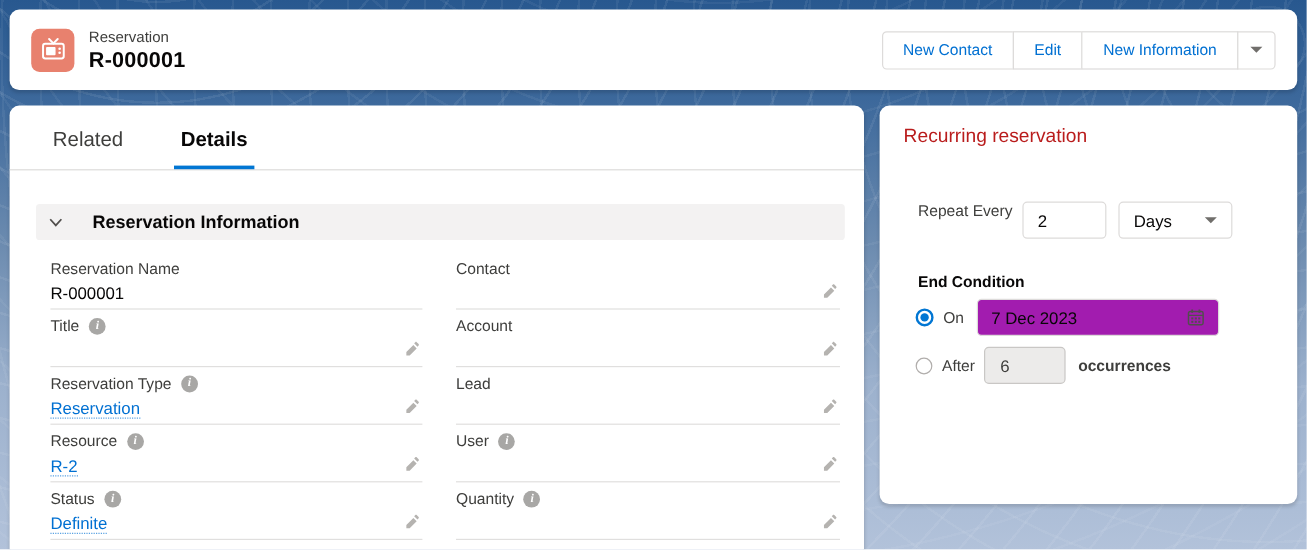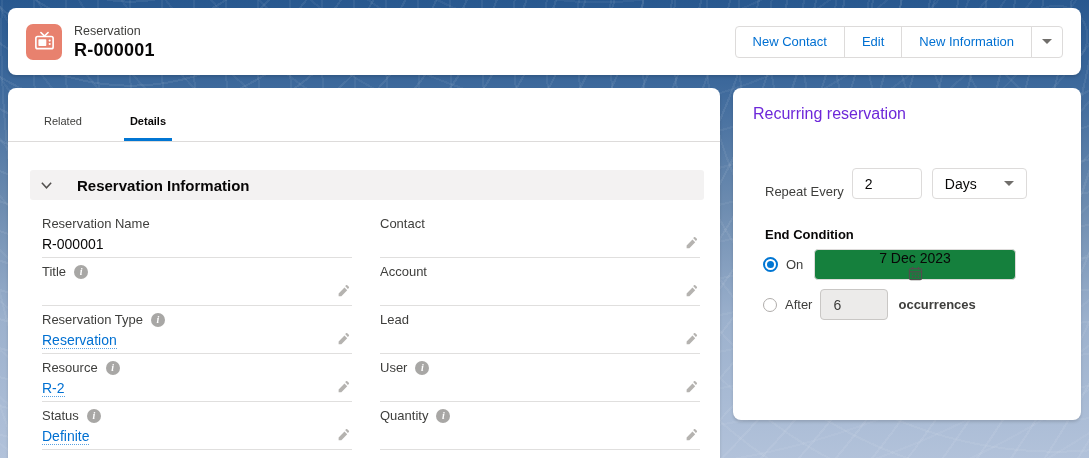--- a/index.html
+++ b/index.html
@@ -37,21 +37,21 @@
     font-family:"Liberation Sans", sans-serif; font-size:13px; height:32px; padding:0 17px;
     cursor:pointer; white-space:nowrap;
   }
   .btn:first-child { border-radius:4px 0 0 4px; margin-left:0; }
   .btn.caret { border-radius:0 4px 4px 0; width:32px; padding:0; display:flex; align-items:center; justify-content:center; }
   .tri { width:0; height:0; border-left:5px solid transparent; border-right:5px solid transparent; border-top:5px solid #706e6b; display:inline-block; }
 
   
   .left-card { position:absolute; left:8px; top:88px; width:712px; height:380px; }
   .tabs { height:54px; display:flex; align-items:flex-end; padding-left:30px; gap:36px; border-bottom:1px solid #dddbda; }
-  .tab { font-size:11px; color:#3e3e3c; padding:0 6px 14px; cursor:pointer; }
+  .tab { font-size:17px; color:#3e3e3c; padding:0 6px 14px; cursor:pointer; }
   .tab.active { font-weight:700; color:#080707; padding-bottom:11px; border-bottom:3px solid #0176d3; }
   .section-bar {
     margin:28px 16px 0 22px; height:30px; background:#f3f2f2; border-radius:3px;
     display:flex; align-items:center; padding-left:10px; gap:24px;
     font-size:15px; color:#080707; cursor:pointer;font-weight:bold;
   }
   .cols { display:flex; margin:10px 20px 0 34px; gap:28px; }
   .col-l { width:310px; } .col-r { width:320px; }
   .field { position:relative; height:48px; padding-top:6px; border-bottom:1px solid #e0dfde; }
   .f-label { font-size:13px; color:#3e3e3c; line-height:15px; display:flex; align-items:center; gap:8px; }
@@ -59,43 +59,43 @@
   .f-link { color:#0070d2; text-decoration:none; border-bottom:1px dotted rgba(0,112,210,.65); cursor:pointer; }
   .info-icon {
     width:14px; height:14px; border-radius:50%; background:#a8a7a5; color:#fff;
     font-family:"Liberation Serif", serif; font-style:italic; font-weight:700; font-size:10px;
     display:inline-flex; align-items:center; justify-content:center; line-height:1;
   }
   .pencil { position:absolute; right:2px; bottom:8px; background:none; border:none; cursor:pointer; padding:0; line-height:0; }
 
   
   .right-card { position:absolute; left:733px; top:88px; width:348px; height:332px; }
-  .panel-title { position:absolute; top:17px; left:20px; font-size:16px; color:#6d28d9; }
-  .repeat-row { position:absolute; top:80px; left:32px; display:flex; align-items:flex-end; }
+  .panel-title { position:absolute; top:17px; left:20px; font-size:16px; color:#b91c1c; }
+  .repeat-row { position:absolute; top:80px; left:32px; display:flex; align-items:flex-start; }
   .repeat-row label { font-size:13px; color:#3e3e3c; margin-right:8px; }
   .text-input {
     width:70px; height:31px; border:1px solid #dddbda; border-radius:4px;
     font-family:"Liberation Sans", sans-serif; font-size:14px; color:#080707; padding:0 12px; background:#fff;
   }
   .select {
     margin-left:10px; width:95px; height:31px; border:1px solid #dddbda; border-radius:4px; background:#fff;
     display:flex; align-items:center; justify-content:space-between; padding:0 12px;
     font-size:14px; color:#080707; cursor:pointer;
   }
   .end-label { position:absolute; top:139px; left:32px; font-size:13px; font-weight:700; color:#080707; }
   .radio-row { position:absolute; left:30px; display:flex; align-items:center; height:31px; }
   .row-on { top:161px; } .row-after { top:201px; }
   .radio { width:14px; height:14px; border-radius:50%; border:1px solid #b0adab; background:#fff; display:inline-flex; align-items:center; justify-content:center; cursor:pointer; flex:0 0 auto; }
   .radio.checked { border:2px solid #0176d3; width:15px; height:15px; }
   .radio.checked::after { content:""; width:7px; height:7px; border-radius:50%; background:#0176d3; }
   .radio-label { font-size:13px; color:#3e3e3c; margin:0 8px; min-width:20px; }
   .date-input {
-    width:202px; height:31px; border:1px solid #dddbda; border-radius:4px; background:#15803d;
+    width:202px; height:31px; border:1px solid #dddbda; border-radius:4px; background:#a21caf;
     display:flex; align-items:center; justify-content:space-between; padding:0 11px;
-    font-size:14px; color:#080707; cursor:text;flex-direction:column;
+    font-size:14px; color:#080707; cursor:text;
   }
   .count-input {
     width:68px; height:31px; border:1px solid #c9c7c5; border-radius:4px; background:#ecebea;
     font-family:"Liberation Sans", sans-serif; font-size:14px; color:#3e3e3c; padding:0 12px;
   }
   .suffix { font-size:13px; color:#3e3e3c; margin-left:10px;font-weight:bold; }
   .panel-footer {
     position:absolute; left:0; right:0; top:275px; height:57px; border-top:1px solid #dddbda;
     display:flex; align-items:center; justify-content:center; border-radius:0 0 8px 8px;
   }

